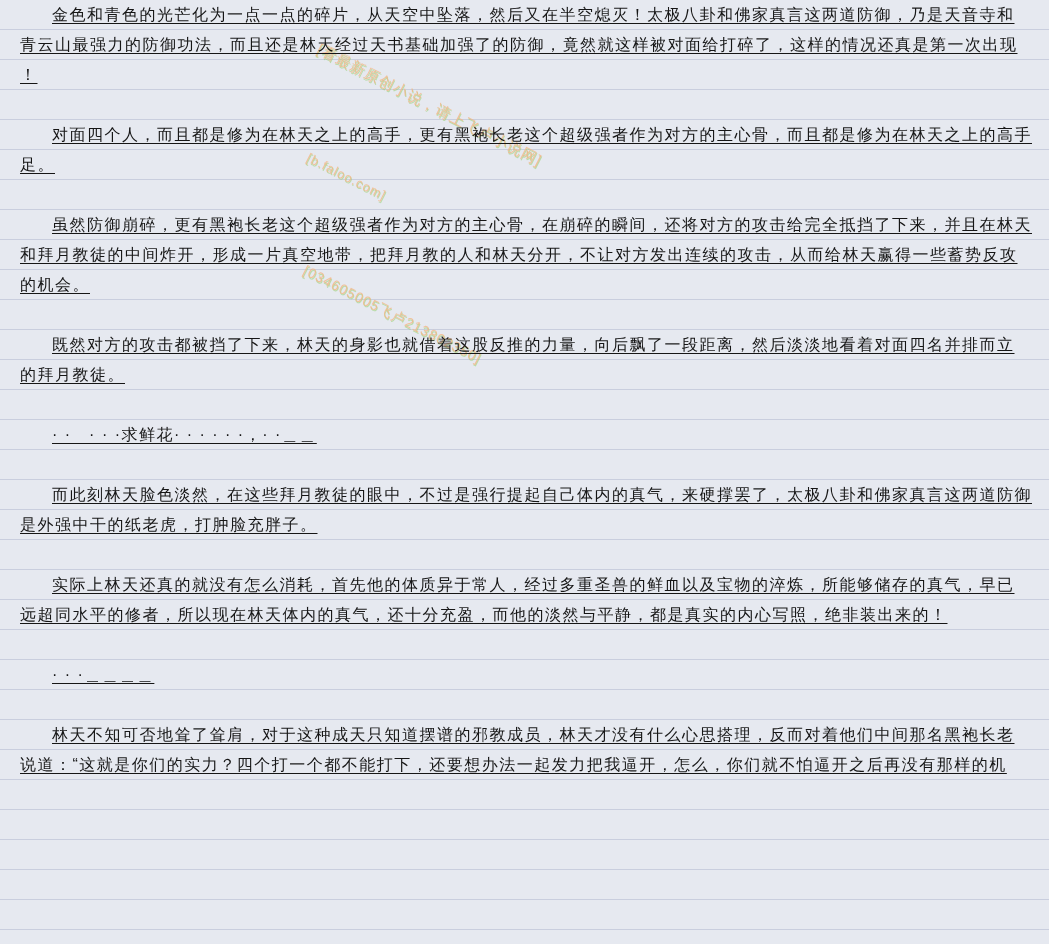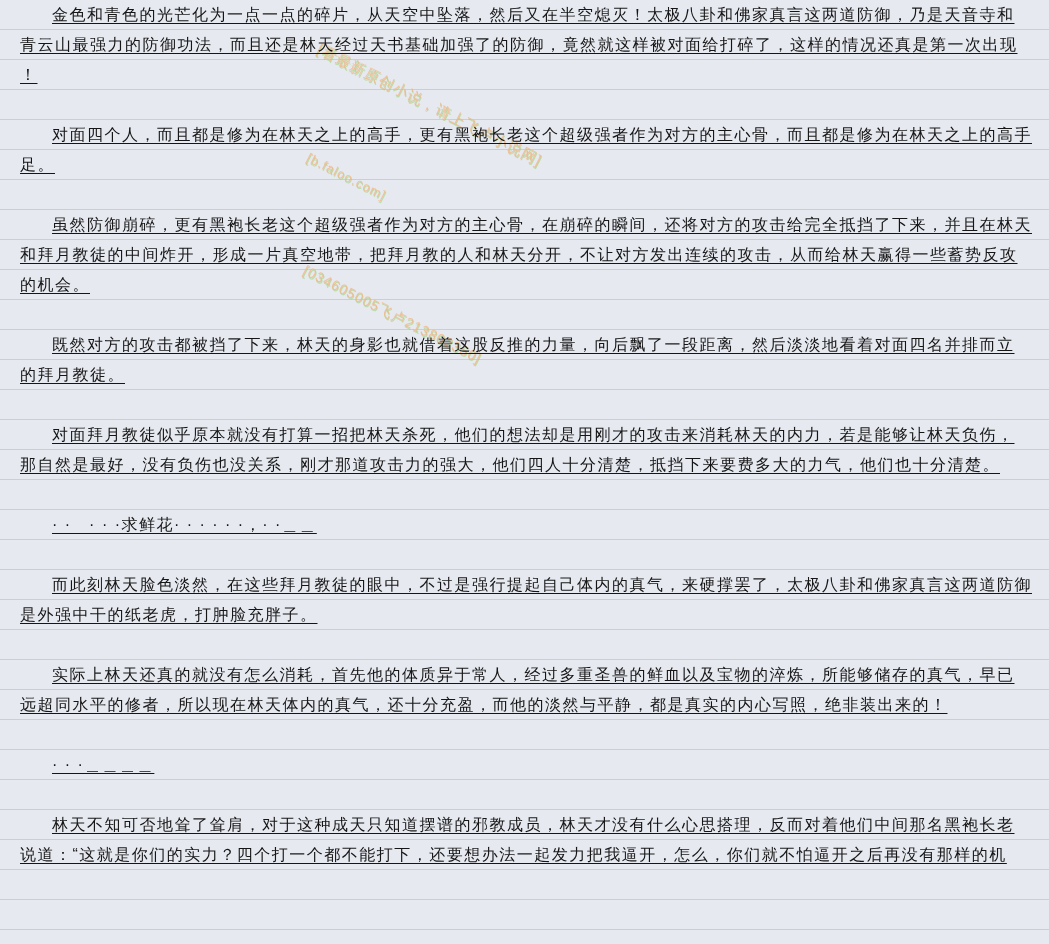--- a/index.html
+++ b/index.html
@@ -64,22 +64,20 @@
     <div class="para">金色和青色的光芒化为一点一点的碎片，从天空中坠落，然后又在半空熄灭！太极八卦和佛家真言这两道防御，乃是天音寺和
 青云山最强力的防御功法，而且还是林天经过天书基础加强了的防御，竟然就这样被对面给打碎了，这样的情况还真是第一次出现
 ！</div>
     <div class="para">对面四个人，而且都是修为在林天之上的高手，更有黑袍长老这个超级强者作为对方的主心骨，而且都是修为在林天之上的高手
 足。</div>
     <div class="para">虽然防御崩碎，更有黑袍长老这个超级强者作为对方的主心骨，在崩碎的瞬间，还将对方的攻击给完全抵挡了下来，并且在林天
 和拜月教徒的中间炸开，形成一片真空地带，把拜月教的人和林天分开，不让对方发出连续的攻击，从而给林天赢得一些蓄势反攻
 的机会。</div>
     <div class="para">既然对方的攻击都被挡了下来，林天的身影也就借着这股反推的力量，向后飘了一段距离，然后淡淡地看着对面四名并排而立
 的拜月教徒。</div>
-    <div class="para">对面拜月教徒似乎原本就没有打算一招把林天杀死，他们的想法却是用刚才的攻击来消耗林天的内力，若是能够让林天负伤，
-那自然是最好，没有负伤也没关系，刚才那道攻击力的强大，他们四人十分清楚，抵挡下来要费多大的力气，他们也十分清楚。</div>
     <div class="para">· ·　· · ·求鲜花· · · · · ·，· ·＿＿</div>
     <div class="para">而此刻林天脸色淡然，在这些拜月教徒的眼中，不过是强行提起自己体内的真气，来硬撑罢了，太极八卦和佛家真言这两道防御
 是外强中干的纸老虎，打肿脸充胖子。</div>
     <div class="para">实际上林天还真的就没有怎么消耗，首先他的体质异于常人，经过多重圣兽的鲜血以及宝物的淬炼，所能够储存的真气，早已
 远超同水平的修者，所以现在林天体内的真气，还十分充盈，而他的淡然与平静，都是真实的内心写照，绝非装出来的！</div>
     <div class="para">· · ·＿＿＿＿</div>
     <div class="para">林天不知可否地耸了耸肩，对于这种成天只知道摆谱的邪教成员，林天才没有什么心思搭理，反而对着他们中间那名黑袍长老
 说道：“这就是你们的实力？四个打一个都不能打下，还要想办法一起发力把我逼开，怎么，你们就不怕逼开之后再没有那样的机</div>
   </div>
 

